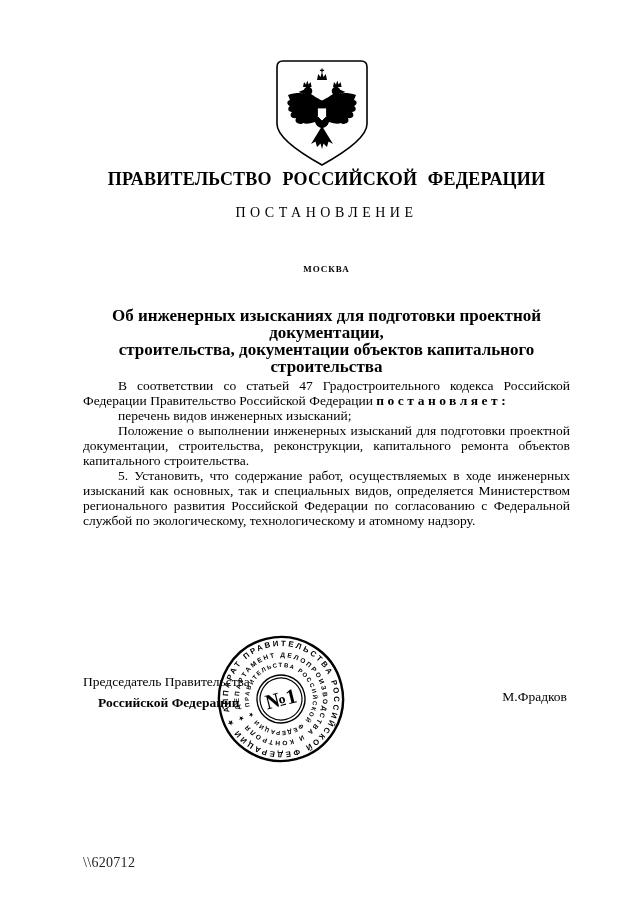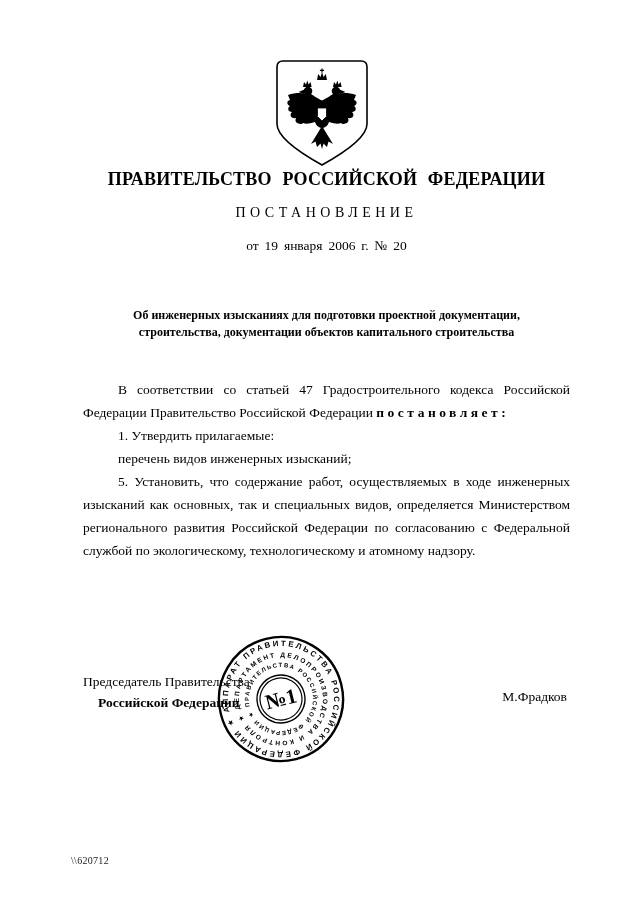--- a/index.html
+++ b/index.html
@@ -9,37 +9,37 @@
     overflow:hidden;margin:0 auto;
   }
   
   .emblem{position:absolute;left:276px;top:60px;width:92px;height:106px;}
   
   .hdr{position:absolute;left:83px;width:487px;text-align:center;}
   .org{top:169px;font-size:18px;font-weight:bold;word-spacing:6px;letter-spacing:.2px;white-space:nowrap;}
   .doctype{top:205px;font-size:14px;letter-spacing:4.5px;}
   .dateline{top:238px;font-size:13.5px;word-spacing:2.5px;}
   .city{top:264px;font-size:9px;letter-spacing:1px;font-weight:bold;}
-  .title{top:307px;font-size:12px;font-weight:bold;line-height:17px;}
+  .title{top:307px;font-size:17px;font-weight:bold;line-height:17px;}
   
   .body{
     position:absolute;left:83px;top:378px;width:487px;
-    font-size:13.5px;line-height:23px;text-align:justify;
+    font-size:13.5px;line-height:15px;text-align:justify;
   }
   .body p{margin:0;text-indent:35px;}
   .kw{font-weight:bold;letter-spacing:3.5px;}
   
   .sig-left{position:absolute;left:83px;top:671px;font-size:13.5px;line-height:21px;}
   .sig-left .l2{padding-left:15px;font-weight:bold;}
   .sig-right{position:absolute;right:73px;top:689px;font-size:13.5px;text-align:right;}
   
   .stamp{position:absolute;left:217px;top:635px;width:128px;height:128px;transform:rotate(-14deg);}
   .stamp text{fill:#000;}
   
-  .footer-ref{position:absolute;left:71px;top:855px;font-size:10px;letter-spacing:.3px;color:#222;}
+  .footer-ref{position:absolute;left:83px;top:855px;font-size:14px;letter-spacing:.3px;color:#222;}
 </style>
 </head>
 <body>
 
 <div class="page">
 
   <div class="emblem">
     <svg viewBox="0 0 92 106" width="92" height="106" aria-hidden="true">
       <path d="M7,1 H85 Q91,1 91,7 V64 Q91,80 46,105 Q1,80 1,64 V7 Q1,1 7,1 Z" fill="#ffffff" stroke="#000" stroke-width="1.6"></path>
       <g fill="#000" transform="translate(0,5)">
@@ -67,31 +67,31 @@
         <circle cx="25" cy="57" r="2"></circle>
         <circle cx="67" cy="57" r="2"></circle>
 
         <path d="M41.5,43 h9 v8.5 l-4.5,4.5 -4.5,-4.5 z" fill="#fff" stroke="#000" stroke-width="0.8"></path>
       </g>
     </svg>
   </div>
 
   <div class="hdr org">ПРАВИТЕЛЬСТВО РОССИЙСКОЙ ФЕДЕРАЦИИ</div>
   <div class="hdr doctype">ПОСТАНОВЛЕНИЕ</div>
-  <div class="hdr dateline">от 19 января 2006 г. № 20</div>
+  <div class="hdr city">МОСКВА</div>
 
   <div class="hdr title">
     <div>Об инженерных изысканиях для подготовки проектной документации,</div>
     <div>строительства, документации объектов капитального строительства</div>
   </div>
 
   <div class="body">
     <p><span>В соответствии со статьей 47 Градостроительного кодекса Российской Федерации Правительство Российской Федерации</span> <span class="kw">постановляет:</span></p>
-    <p>1. Утвердить прилагаемые:</p>
     <p>перечень видов инженерных изысканий;</p>
+    <p>Положение о выполнении инженерных изысканий для подготовки проектной документации, строительства, реконструкции, капитального ремонта объектов капитального строительства.</p>
     <p>5. Установить, что содержание работ, осуществляемых в ходе инженерных изысканий как основных, так и специальных видов, определяется Министерством регионального развития Российской Федерации по согласованию с Федеральной службой по экологическому, технологическому и атомному надзору.</p>
   </div>
 
   <div class="sig-left">
     <div>Председатель Правительства</div>
     <div class="l2">Российской Федерации</div>
   </div>
   <div class="sig-right">М.Фрадков</div>
 
   <div class="stamp">

